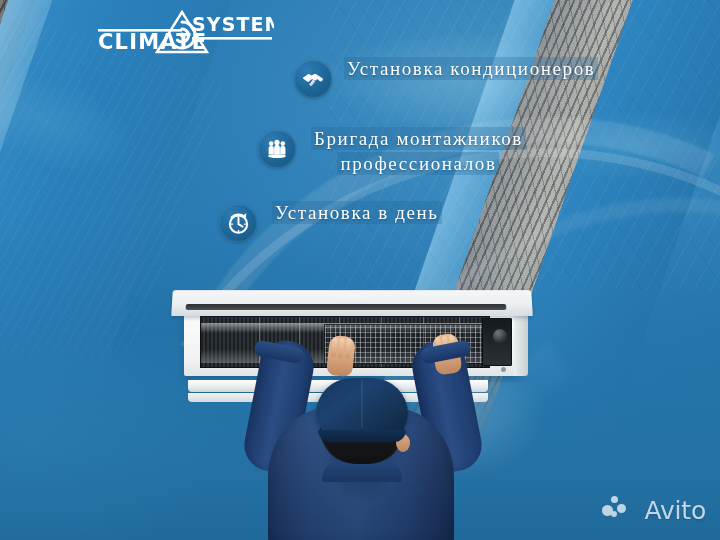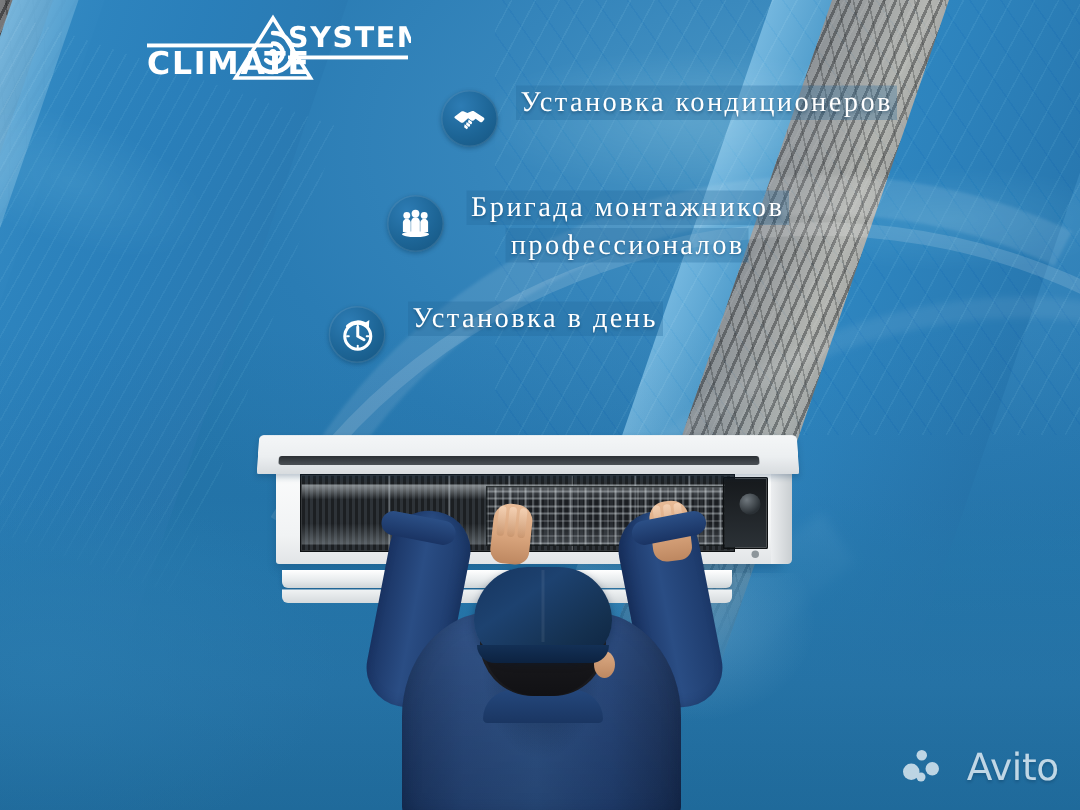--- a/index.html
+++ b/index.html
@@ -348,21 +348,21 @@
   }
   .t-wallglow{
     position:absolute; left:420px; top:100px; width:200px; height:160px;
     background:radial-gradient(ellipse 60% 60% at 20% 20%, rgba(190,225,245,.22), rgba(190,225,245,0) 70%);
     pointer-events:none;
   }
 
   
   .avito{
     position:absolute; right:14px; bottom:14px; height:30px;
-    display:flex; align-items:center; gap:19px; opacity:.78;
+    display:flex; align-items:flex-start; gap:19px; opacity:.78;
   }
   .avito-mark{ position:relative; width:24px; height:22px; }
   .avito-mark i{ position:absolute; border-radius:50%; background:#e9f2f8; display:block; }
   .avito-mark .d1{ left:0;   top:9px;  width:11px; height:11px; }
   .avito-mark .d2{ left:9px; top:0;    width:7px;  height:7px;  }
   .avito-mark .d3{ left:15px;top:8px;  width:9px;  height:9px;  }
   .avito-mark .d4{ left:9px; top:15px; width:6px;  height:6px;  }
   .avito-text{
     color:#eef5fa; font-size:25px; letter-spacing:-.2px; font-weight:400;
     font-family:"DejaVu Sans", sans-serif;

